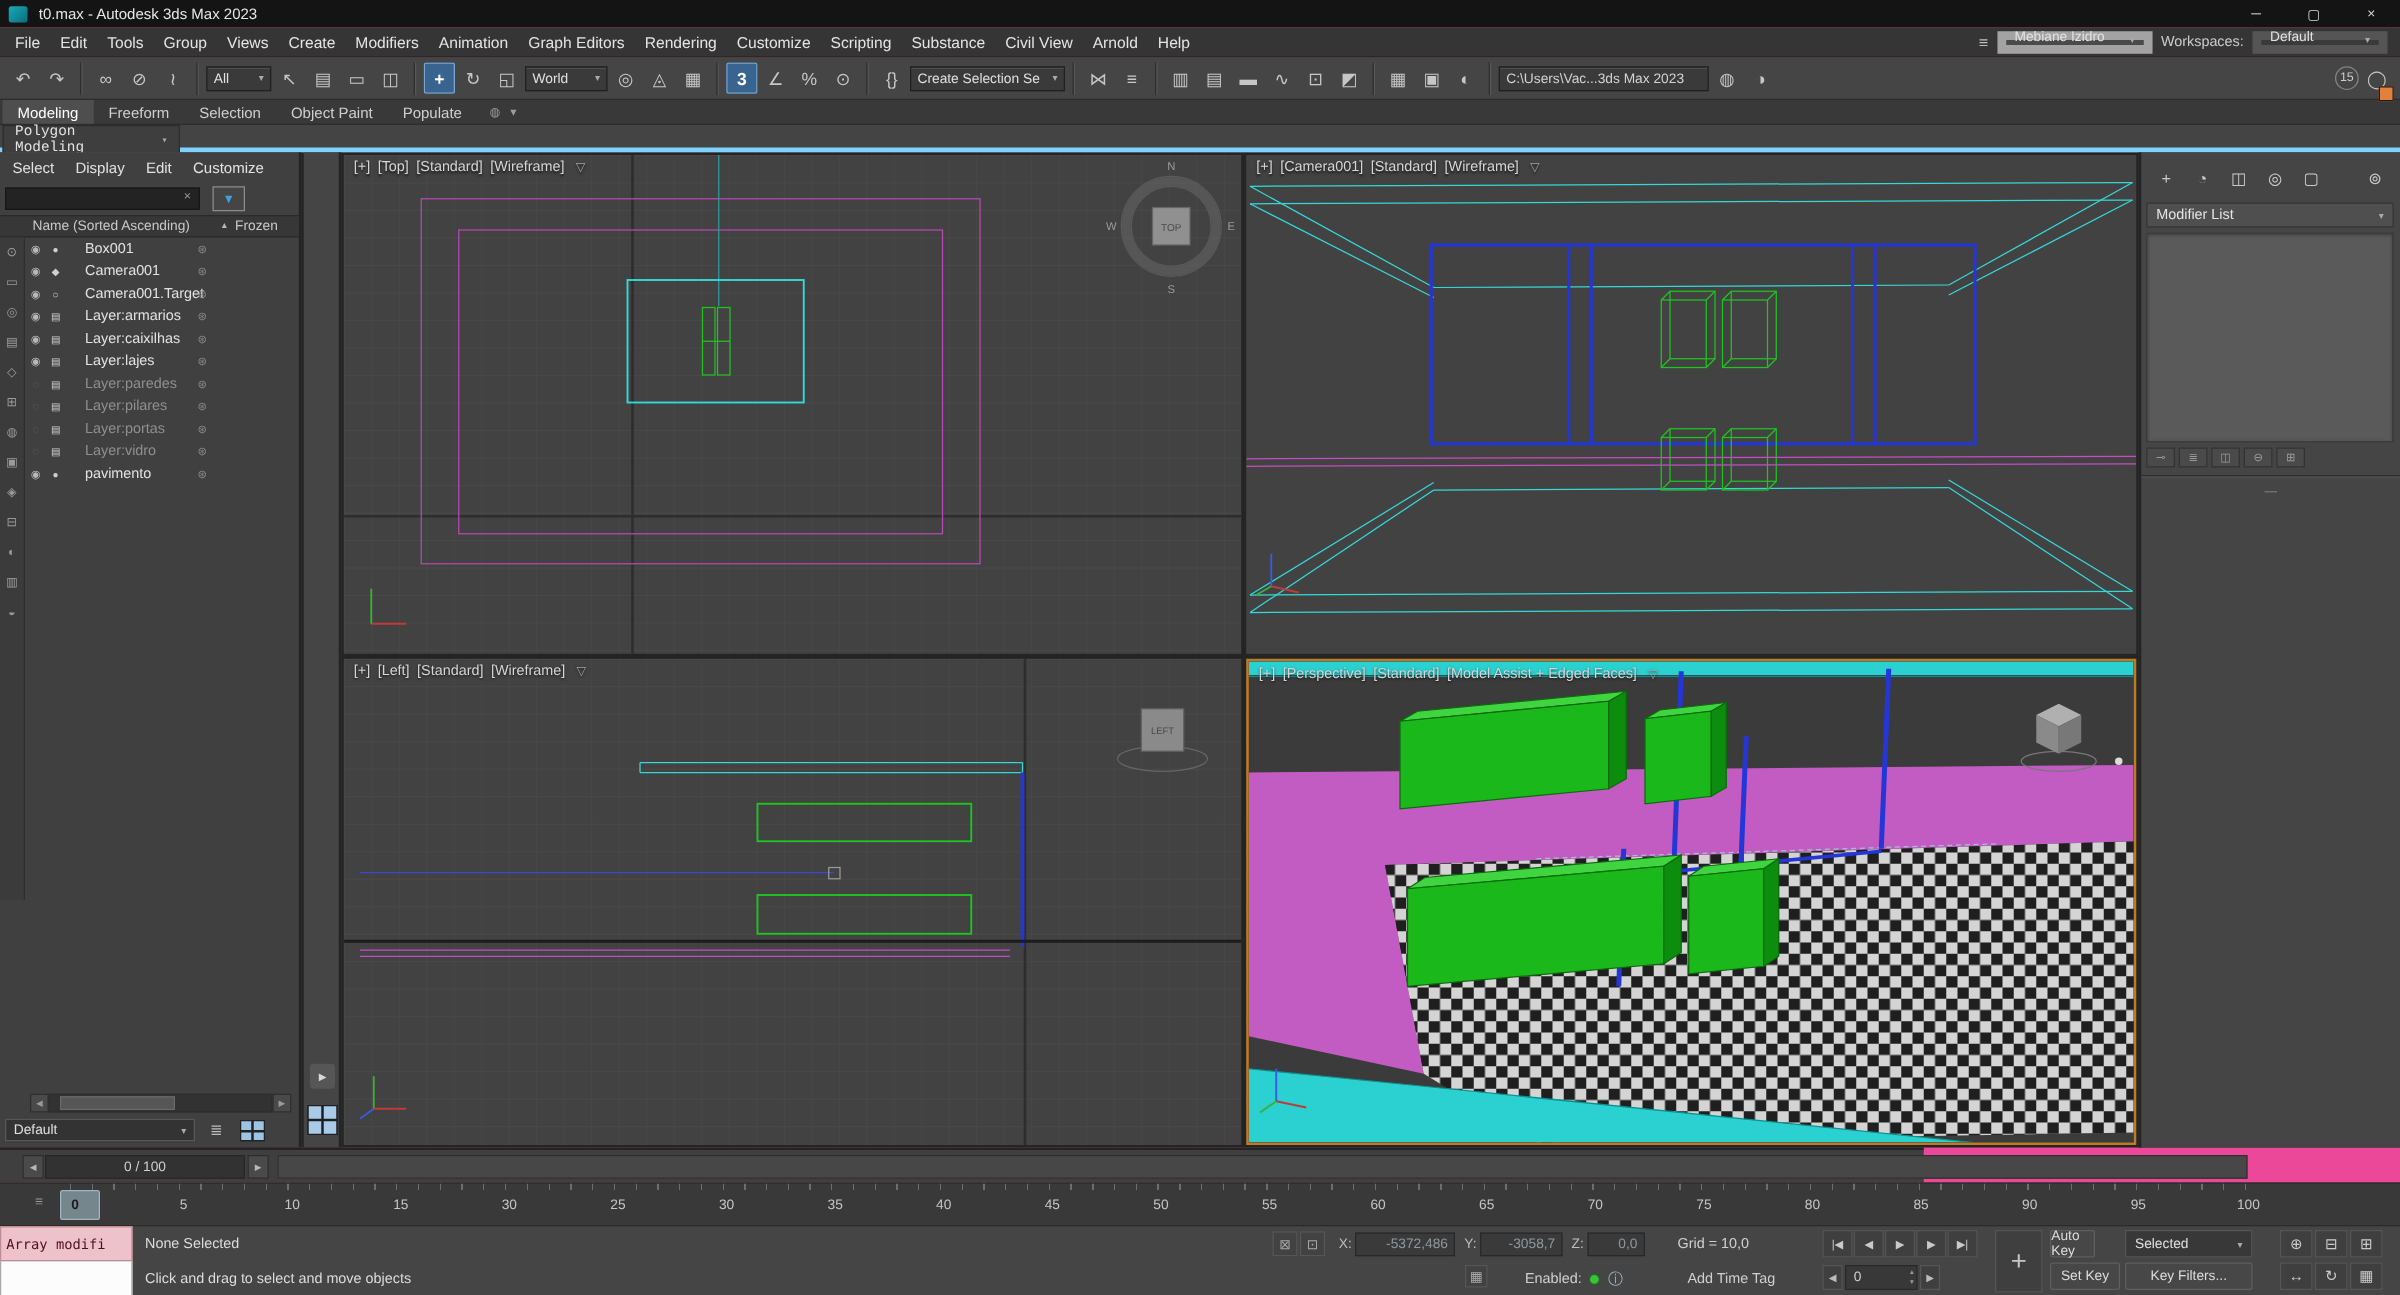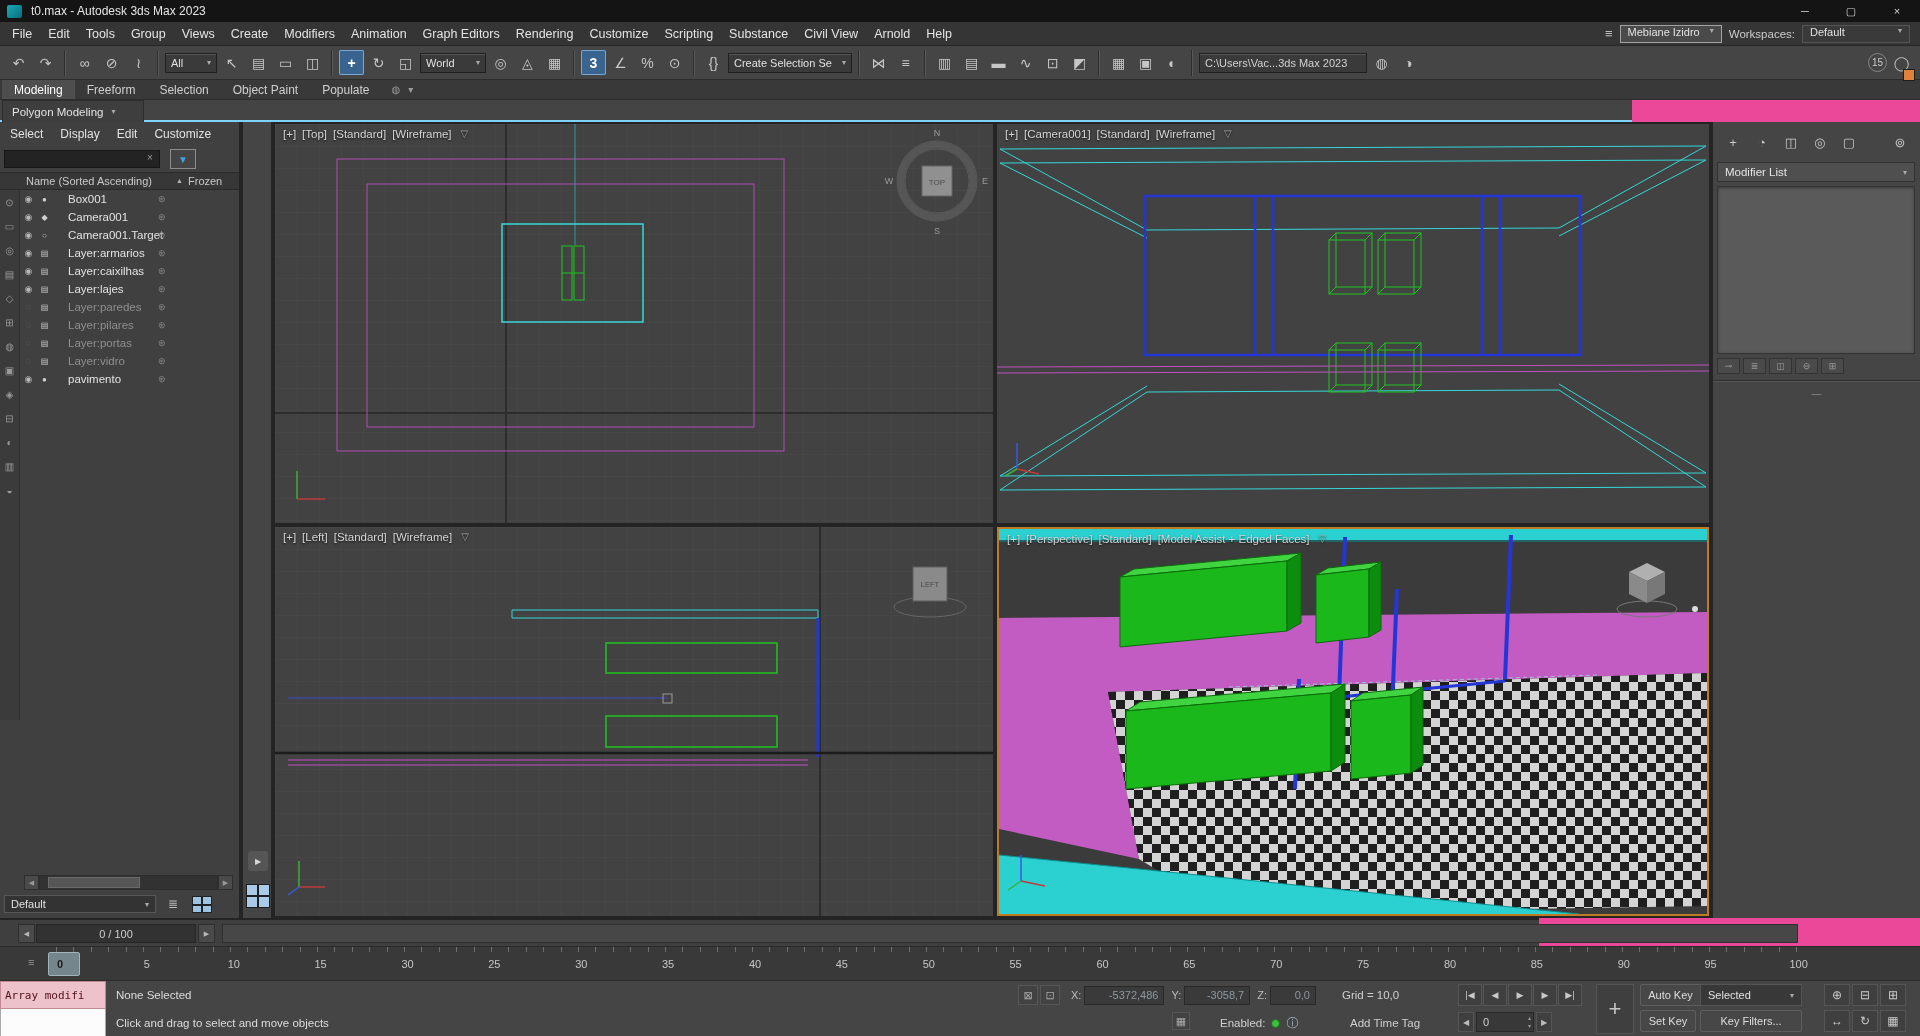--- a/index.html
+++ b/index.html
@@ -12,21 +12,21 @@
 #logo{width:15px;height:13px;margin-left:7px;border-radius:2px;background:linear-gradient(135deg,#17aab9,#0b6d7c);}
 #title-text{margin-left:9px;font-size:12px;color:#e6e6e6;}
 #win-controls{margin-left:auto;display:flex;height:100%;}
 .win-btn{width:46px;height:22px;display:flex;align-items:center;justify-content:center;color:#d8d8d8;font-size:11px;}
 
 
 #menubar{position:absolute;left:0;top:22px;width:1920px;height:24px;background:#353535;border-bottom:1px solid #262626;display:flex;align-items:center;padding-left:4px;}
 .menu-item{padding:0 8px;height:100%;display:flex;align-items:center;color:#e4e4e4;font-size:12.5px;white-space:nowrap;}
 #menu-right{margin-left:auto;display:flex;align-items:center;gap:7px;padding-right:10px;}
 #hamburger{color:#bdbdbd;font-size:13px;}
-.mini-drop{height:18px;background:#4a4a4a;border:1px solid #a3a3a3;display:flex;align-items:flex-start;gap:10px;padding:0 7px;font-size:11px;color:#e2e2e2;white-space:nowrap;}
+.mini-drop{height:18px;background:#4a4a4a;border:7px solid #a3a3a3;display:flex;align-items:flex-end;gap:20px;padding:0 7px;font-size:11px;color:#e2e2e2;white-space:nowrap;}
 .mini-drop.dark{background:#3a3a3a;border-color:#555;min-width:108px;justify-content:space-between;}
 .caret{font-size:8px;color:#aaa;}
 #workspaces-label{font-size:11.5px;color:#cccccc;}
 
 
 #toolbar{position:absolute;left:0;top:46px;width:1920px;height:34px;background:#454545;border-bottom:1px solid #2c2c2c;}
 #toolbar-items{display:flex;align-items:center;height:100%;padding:0 6px;gap:2px;}
 .tb-icon{width:25px;height:25px;display:flex;align-items:center;justify-content:center;color:#c6c6c6;font-size:14px;border-radius:2px;flex:none;}
 .tb-active{background:#39648f;box-shadow:inset 0 0 0 1px #7aa7cf;color:#fff;font-weight:bold;}
 .tb-sep{width:2px;height:26px;margin:0 4px;border-left:1px solid #2e2e2e;border-right:1px solid #585858;flex:none;}
@@ -34,21 +34,21 @@
 .tb-field{justify-content:flex-start;color:#d2d2d2;}
 .tb-badge{min-width:19px;height:19px;border-radius:10px;border:1px solid #848484;color:#cccccc;font-size:10px;display:flex;align-items:center;justify-content:center;flex:none;}
 .tb-spacer{flex:1;}
 
 
 #ribbon{position:absolute;left:0;top:80px;width:1920px;height:20px;background:#393939;border-bottom:1px solid #2c2c2c;display:flex;align-items:stretch;padding-left:2px;text-align:center;}
 .ribbon-tab{padding:0 12px;display:flex;align-items:center;font-size:12px;color:#cfcfcf;}
 .ribbon-tab.active{background:#4e4e4e;color:#ffffff;}
 #ribbon-extra{display:flex;align-items:center;gap:8px;margin-left:10px;color:#9d9d9d;font-size:10px;}
 #color-swatch{position:absolute;left:1903px;top:69px;width:12px;height:12px;background:#e0813c;border:1px solid #1d1d1d;}
-#ribbon-sub{position:absolute;left:0;top:100px;width:1632px;height:22px;background:#444;border-bottom:2px solid #7dd3fc;}
+#ribbon-sub{position:absolute;left:0;top:100px;width:1920px;height:22px;background:#444;border-bottom:4px solid #7dd3fc;font-family:Liberation Mono, monospace;}
 #polymod-tab{position:absolute;left:2px;top:0;height:22px;width:142px;background:#3e3e3e;border:1px solid #2d2d2d;border-bottom:none;display:flex;align-items:center;gap:8px;padding:0 9px;font-size:11.5px;color:#e2e2e2;}
 
 
 #main{position:absolute;left:0;top:122px;width:1920px;height:796px;background:#242424;}
 
 
 #explorer{position:absolute;left:0;top:0;width:241px;height:796px;background:#404040;border-right:2px solid #242424;}
 #ex-menus{height:24px;display:flex;align-items:center;padding-left:10px;}
 .ex-menu{margin-right:17px;font-size:12px;color:#e2e2e2;}
 #ex-search-row{position:relative;height:26px;}
@@ -725,21 +725,21 @@
     <div id="grid-label">Grid = 10,0</div>
 
     <div id="playback">
         <div class="pb-btn">|◀</div>
         <div class="pb-btn">◀</div>
         <div class="pb-btn">▶</div>
         <div class="pb-btn">▶</div>
         <div class="pb-btn">▶|</div>
       </div>
     <div id="bigkey-btn">+</div>
-    <div class="sb-btn" style="left:1640px;top:3px;width:61px">Auto Key</div>
+    <div class="sb-btn" style="left:1640px;top:3px;width:36px">Auto Key</div>
     <div id="selected-drop">
       <span>Selected</span>
       <span class="caret">▾</span>
     </div>
     <div class="sb-btn" style="left:1640px;top:29px;width:56px">Set Key</div>
     <div class="sb-btn" style="left:1700px;top:29px;width:102px">Key Filters...</div>
 
     <div class="sq-btn" style="left:1172px;top:31px;width:18px;height:18px">▦</div>
     <div id="enabled-group">
       <span>Enabled:</span>

